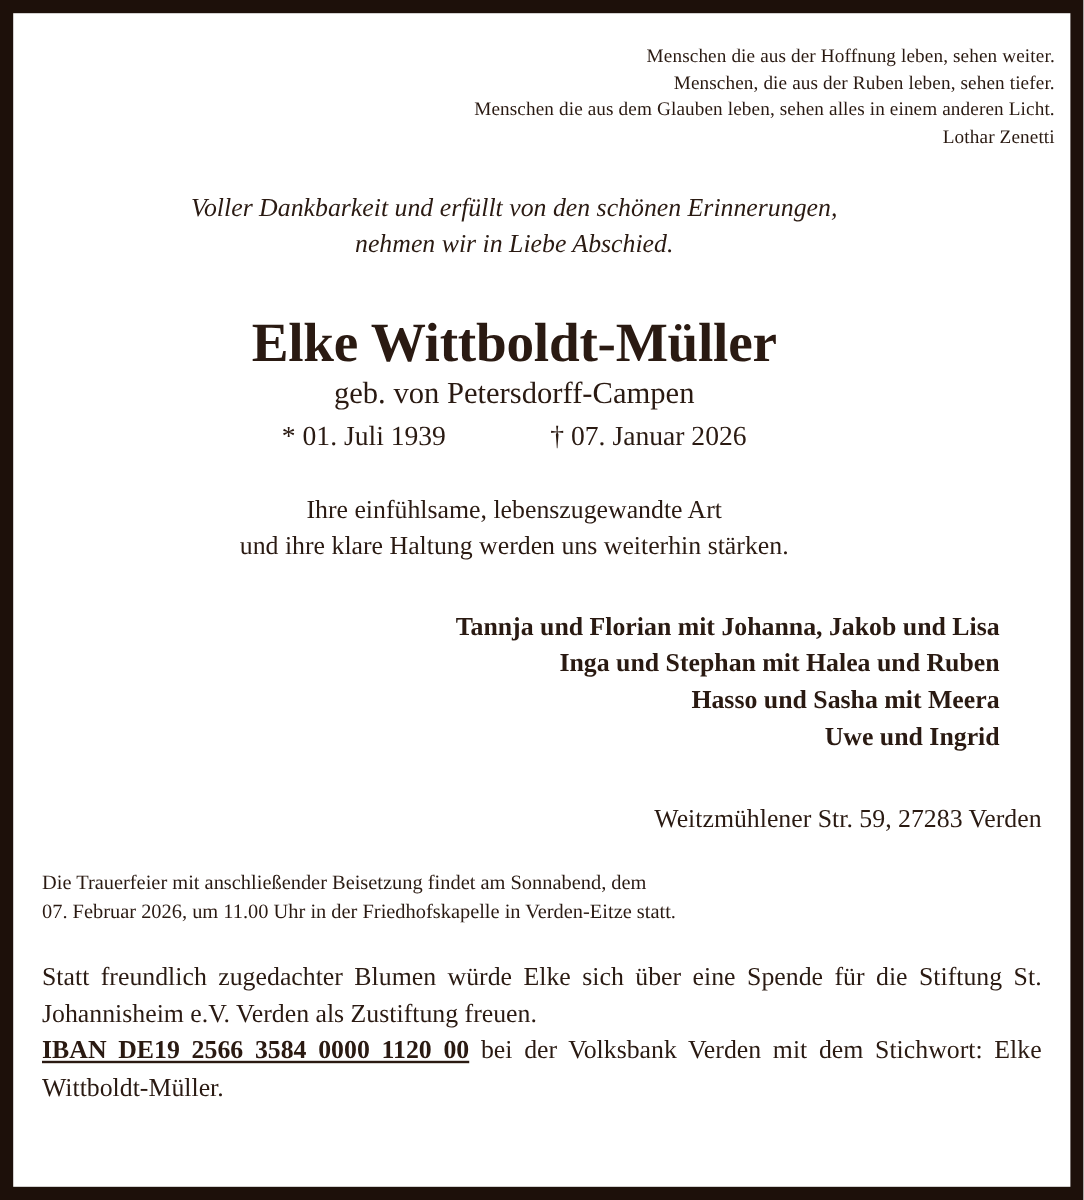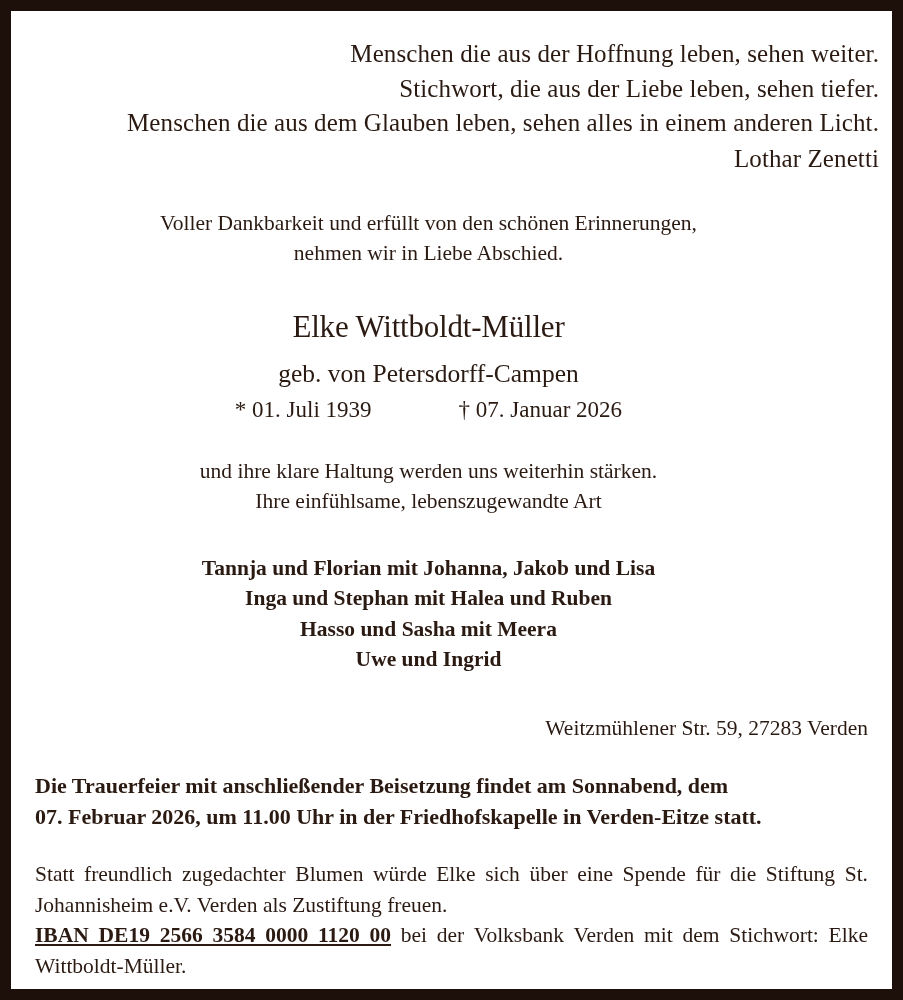--- a/index.html
+++ b/index.html
@@ -25,21 +25,21 @@
     box-sizing: border-box;
     width: 100%;
     height: 100%;
     padding: 26px 13px 0 13px;
     color: #2a1a12;
   }
 
   
   .poem-block {
     text-align: right;
-    font-size: 25px;
+    font-size: 16px;
     line-height: 1.38;
     letter-spacing: 0.1px;
     padding-right: 0px;
   }
   .poem-line {
     display: block;
     white-space: nowrap;
   }
   .poem-author {
     display: block;
@@ -47,41 +47,42 @@
     margin-top: 1px;
   }
 
   
   .intro-block {
     text-align: center;
     font-size: 21.5px;
     line-height: 1.4;
     margin-top: 32px;
     padding-right: 46px;
+    font-style: italic;
   }
   .intro-line { display: block; }
 
   
   .name-block {
     text-align: center;
     margin-top: 43px;
     padding-right: 46px;
   }
   .deceased-name {
     display: block;
-    font-size: 31px;
-    font-weight: normal;
+    font-size: 46px;
+    font-weight: bold;
     line-height: 1.06;
     letter-spacing: -0.2px;
   }
   .maiden-name {
     display: block;
     font-size: 25.5px;
     line-height: 1.28;
-    margin-top: 14px;
+    margin-top: 2px;
   }
   .dates-row {
     display: block;
     font-size: 23px;
     line-height: 1.3;
     margin-top: 4px;
   }
   .date-birth { margin-right: 87px; }
   .date-death { }
 
@@ -90,46 +91,45 @@
     text-align: center;
     font-size: 21.5px;
     line-height: 1.4;
     margin-top: 31px;
     padding-right: 46px;
   }
   .tribute-line { display: block; }
 
   
   .family-block {
-    text-align: center;
+    text-align: right;
     font-size: 21.5px;
     font-weight: bold;
     line-height: 1.42;
     margin-top: 37px;
     padding-right: 46px;
   }
   .family-line { display: block; }
 
   
   .details-section {
     margin-top: 38px;
     padding-left: 11px;
     padding-right: 11px;
   }
   .address-line {
     font-size: 21.5px;
     line-height: 1.4;
     text-align: right;
   }
   .ceremony-block {
-    font-size: 22px;
+    font-size: 17px;
     line-height: 1.42;
     text-align: left;
     margin-top: 27px;
-    font-weight: bold;
   }
   .ceremony-line { display: block; }
 
   .donation-block {
     font-size: 21.5px;
     line-height: 1.42;
     text-align: justify;
     text-justify: inter-word;
     margin-top: 27px;
   }
@@ -137,41 +137,41 @@
   .donation-para { margin: 0; }
 </style>
 </head>
 <body>
 
 <div class="obituary-card">
   <div class="card-inner">
 
     <div class="poem-block">
       <span class="poem-line">Menschen die aus der Hoffnung leben, sehen weiter.</span>
-      <span class="poem-line">Stichwort, die aus der Liebe leben, sehen tiefer.</span>
+      <span class="poem-line">Menschen, die aus der Ruben leben, sehen tiefer.</span>
       <span class="poem-line">Menschen die aus dem Glauben leben, sehen alles in einem anderen Licht.</span>
       <span class="poem-author">Lothar Zenetti</span>
     </div>
 
     <div class="intro-block">
       <span class="intro-line">Voller Dankbarkeit und erfüllt von den schönen Erinnerungen,</span>
       <span class="intro-line">nehmen wir in Liebe Abschied.</span>
     </div>
 
     <div class="name-block">
       <span class="deceased-name">Elke Wittboldt-Müller</span>
       <span class="maiden-name">geb. von Petersdorff-Campen</span>
       <span class="dates-row">
         <span class="date-birth">* 01. Juli 1939</span><span class="date-death">† 07. Januar 2026</span>
       </span>
     </div>
 
     <div class="tribute-block">
+      <span class="tribute-line">Ihre einfühlsame, lebenszugewandte Art</span>
       <span class="tribute-line">und ihre klare Haltung werden uns weiterhin stärken.</span>
-      <span class="tribute-line">Ihre einfühlsame, lebenszugewandte Art</span>
     </div>
 
     <div class="family-block">
       <span class="family-line">Tannja und Florian mit Johanna, Jakob und Lisa</span>
       <span class="family-line">Inga und Stephan mit Halea und Ruben</span>
       <span class="family-line">Hasso und Sasha mit Meera</span>
       <span class="family-line">Uwe und Ingrid</span>
     </div>
 
     <div class="details-section">

